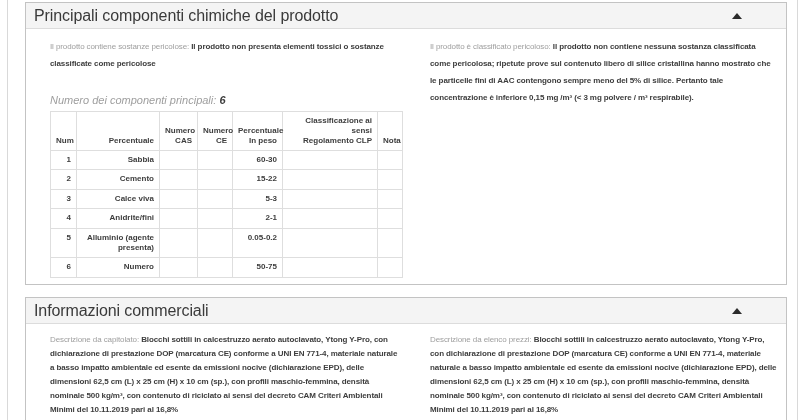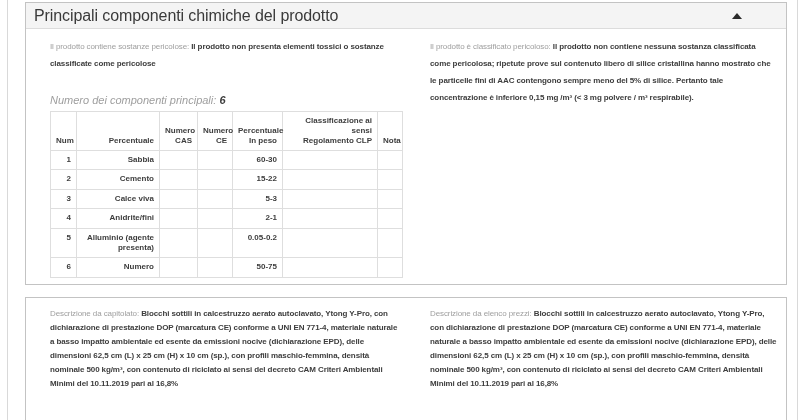--- a/index.html
+++ b/index.html
@@ -182,20 +182,24 @@
           </tbody>
       </table>
     </div>
     <div class="col">
       <p class="field lh-wide"><span class="flabel">Il prodotto è classificato pericoloso: </span><span class="fval">Il prodotto non contiene nessuna sostanza classificata come pericolosa; ripetute prove sul contenuto libero di silice cristallina hanno mostrato che le particelle fini di AAC contengono sempre meno del 5% di silice. Pertanto tale concentrazione è inferiore 0,15 mg /m³ (&lt; 3 mg polvere / m³ respirabile).</span></p>
     </div>
   </div>
 </section>
 
 <section class="card commercial">
+  <div class="card-header">
+    <span class="card-title">Informazioni commerciali</span>
+    <span class="collapse-arrow"></span>
+  </div>
   <div class="card-body">
     <div class="col">
       <p class="field lh-tight"><span class="flabel">Descrizione da capitolato: </span><span class="fval">Blocchi sottili in calcestruzzo aerato autoclavato, Ytong Y-Pro, con dichiarazione di prestazione DOP (marcatura CE) conforme a UNI EN 771-4, materiale naturale a basso impatto ambientale ed esente da emissioni nocive (dichiarazione EPD), delle dimensioni 62,5 cm (L) x 25 cm (H) x 10 cm (sp.), con profili maschio-femmina, densità nominale 500 kg/m³, con contenuto di riciclato ai sensi del decreto CAM Criteri Ambientali Minimi del 10.11.2019 pari al 16,8%</span></p>
 
     </div>
     <div class="col">
       <p class="field lh-tight"><span class="flabel">Descrizione da elenco prezzi: </span><span class="fval">Blocchi sottili in calcestruzzo aerato autoclavato, Ytong Y-Pro, con dichiarazione di prestazione DOP (marcatura CE) conforme a UNI EN 771-4, materiale naturale a basso impatto ambientale ed esente da emissioni nocive (dichiarazione EPD), delle dimensioni 62,5 cm (L) x 25 cm (H) x 10 cm (sp.), con profili maschio-femmina, densità nominale 500 kg/m³, con contenuto di riciclato ai sensi del decreto CAM Criteri Ambientali Minimi del 10.11.2019 pari al 16,8%</span></p>
 
     </div>
   </div>

